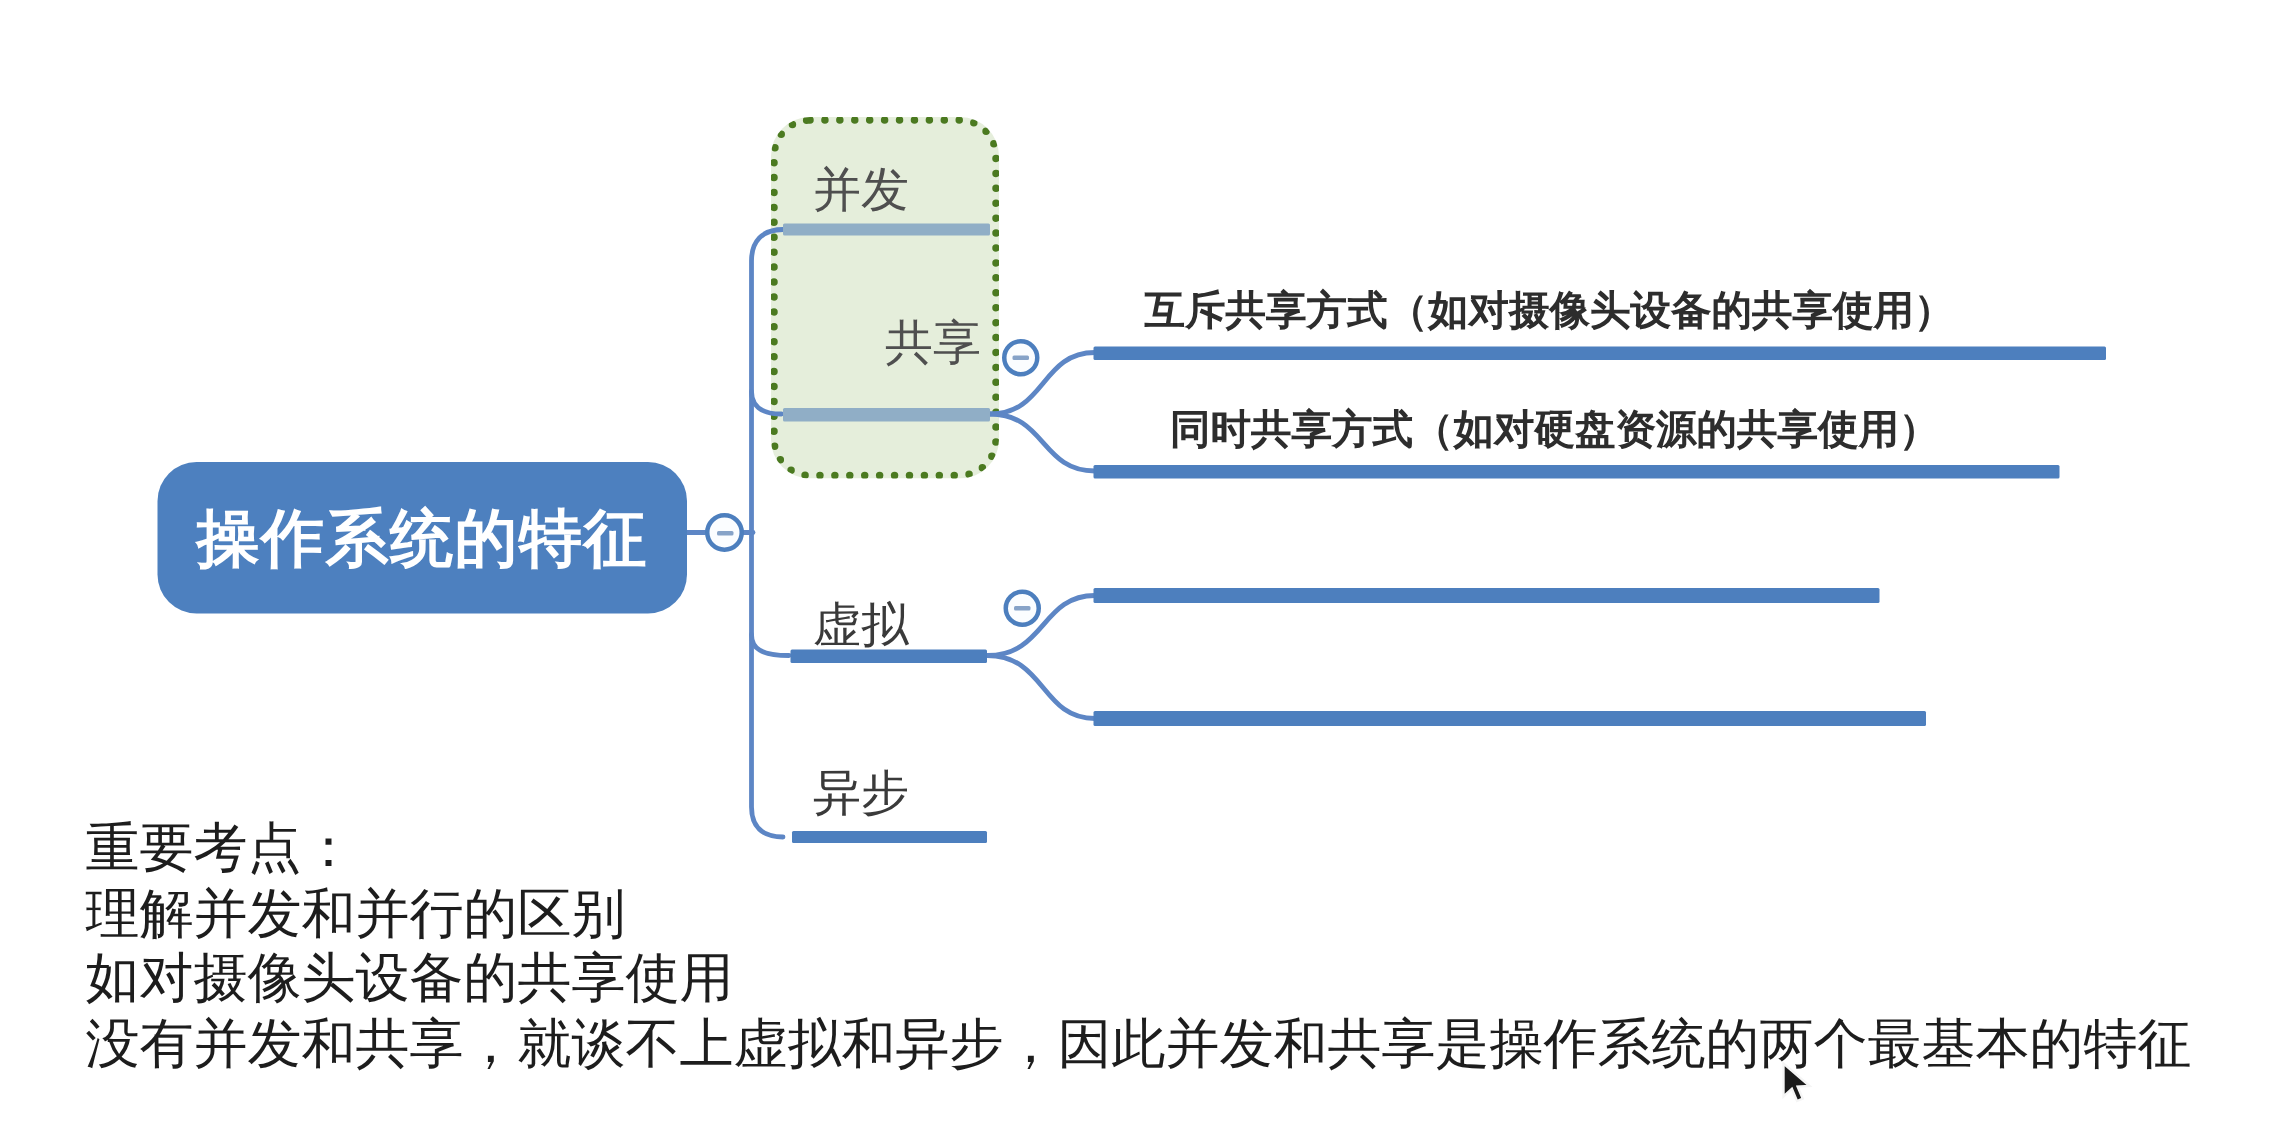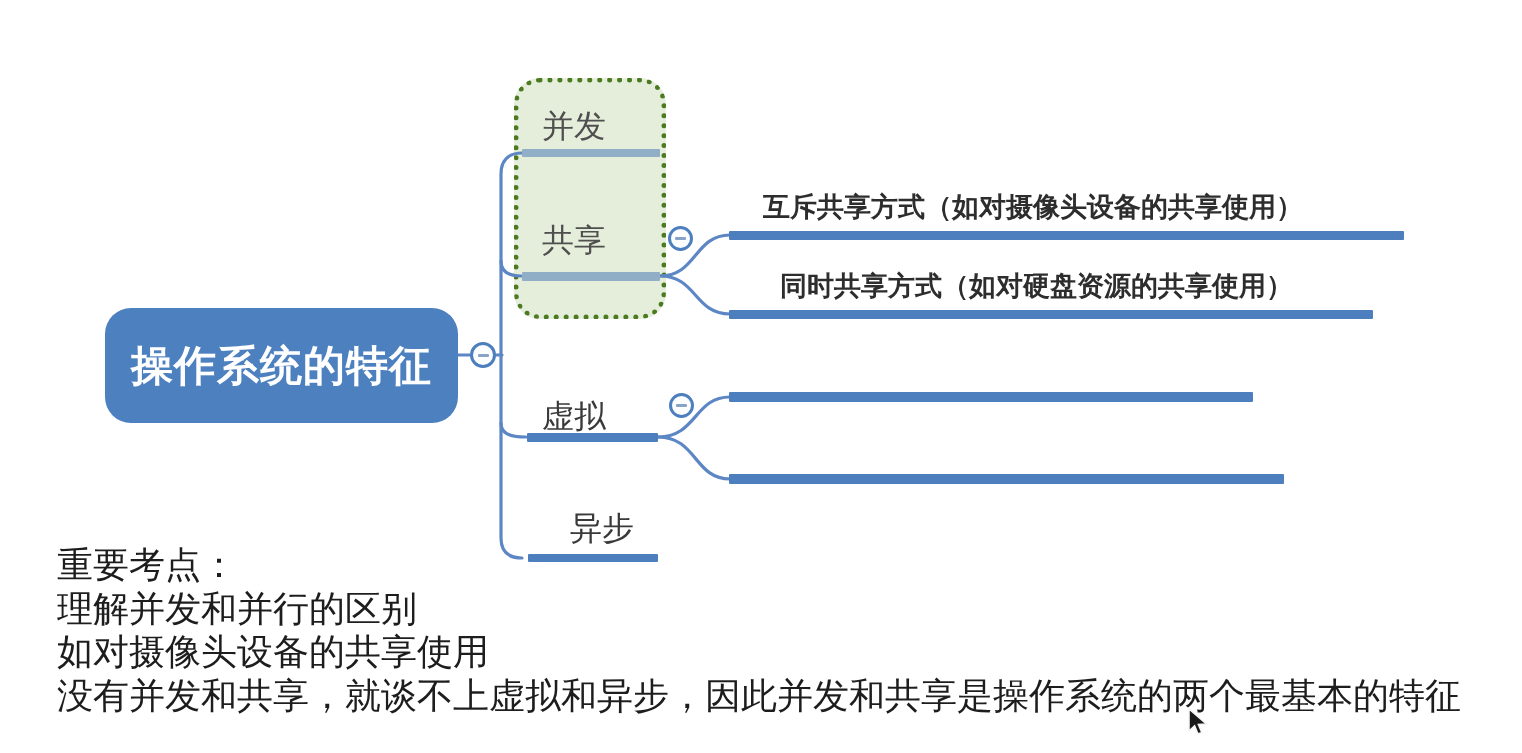--- a/index.html
+++ b/index.html
@@ -18,21 +18,21 @@
   .green-box{
     left:514px;top:78px;width:152px;height:241px;
     background:#e5eedb;
     border:5px dotted #4b7a20;
     border-radius:26px;
     box-sizing:border-box;
     z-index:1;
   }
   
   .root-node{
-    left:105px;top:308px;width:353px;height:115px;
+    left:105px;top:308px;width:353px;height:101px;
     background:#4d80bf;border-radius:26px;
     display:flex;align-items:center;justify-content:center;
     color:#ffffff;font-size:42px;font-weight:bold;
     letter-spacing:1px;
     z-index:4;
   }
   
   .branch-label{
     left:514px;width:120px;text-align:center;
     font-size:32px;color:#4f4f4f;z-index:4;
@@ -87,27 +87,27 @@
     <span>操作系统的特征</span>
   </div>
 
   <div class="abs collapse-btn" style="left:470px;top:342px;width:26px;height:26px;">
     <span class="minus-bar"></span>
   </div>
 
   <div class="abs branch-label" style="top:105px;">
     <span>并发</span>
   </div>
-  <div class="abs branch-label" style="top:219px;">
+  <div class="abs branch-label" style="top:207px;padding-left:48px;">
     <span>共享</span>
   </div>
   <div class="abs branch-label dark" style="top:395px;">
     <span>虚拟</span>
   </div>
-  <div class="abs branch-label dark" style="top:507px;text-align:right;">
+  <div class="abs branch-label dark" style="top:507px;">
     <span>异步</span>
   </div>
 
   <div class="abs bar grayblue" style="left:522px;top:149px;width:138px;height:8px;"></div>
   <div class="abs bar grayblue" style="left:522px;top:272px;width:138px;height:9px;"></div>
   <div class="abs bar blue" style="left:527px;top:433px;width:131px;height:9px;"></div>
   <div class="abs bar blue" style="left:528px;top:554px;width:130px;height:8px;"></div>
 
   <div class="abs collapse-btn" style="left:668px;top:226px;width:25px;height:25px;">
     <span class="minus-bar"></span>

